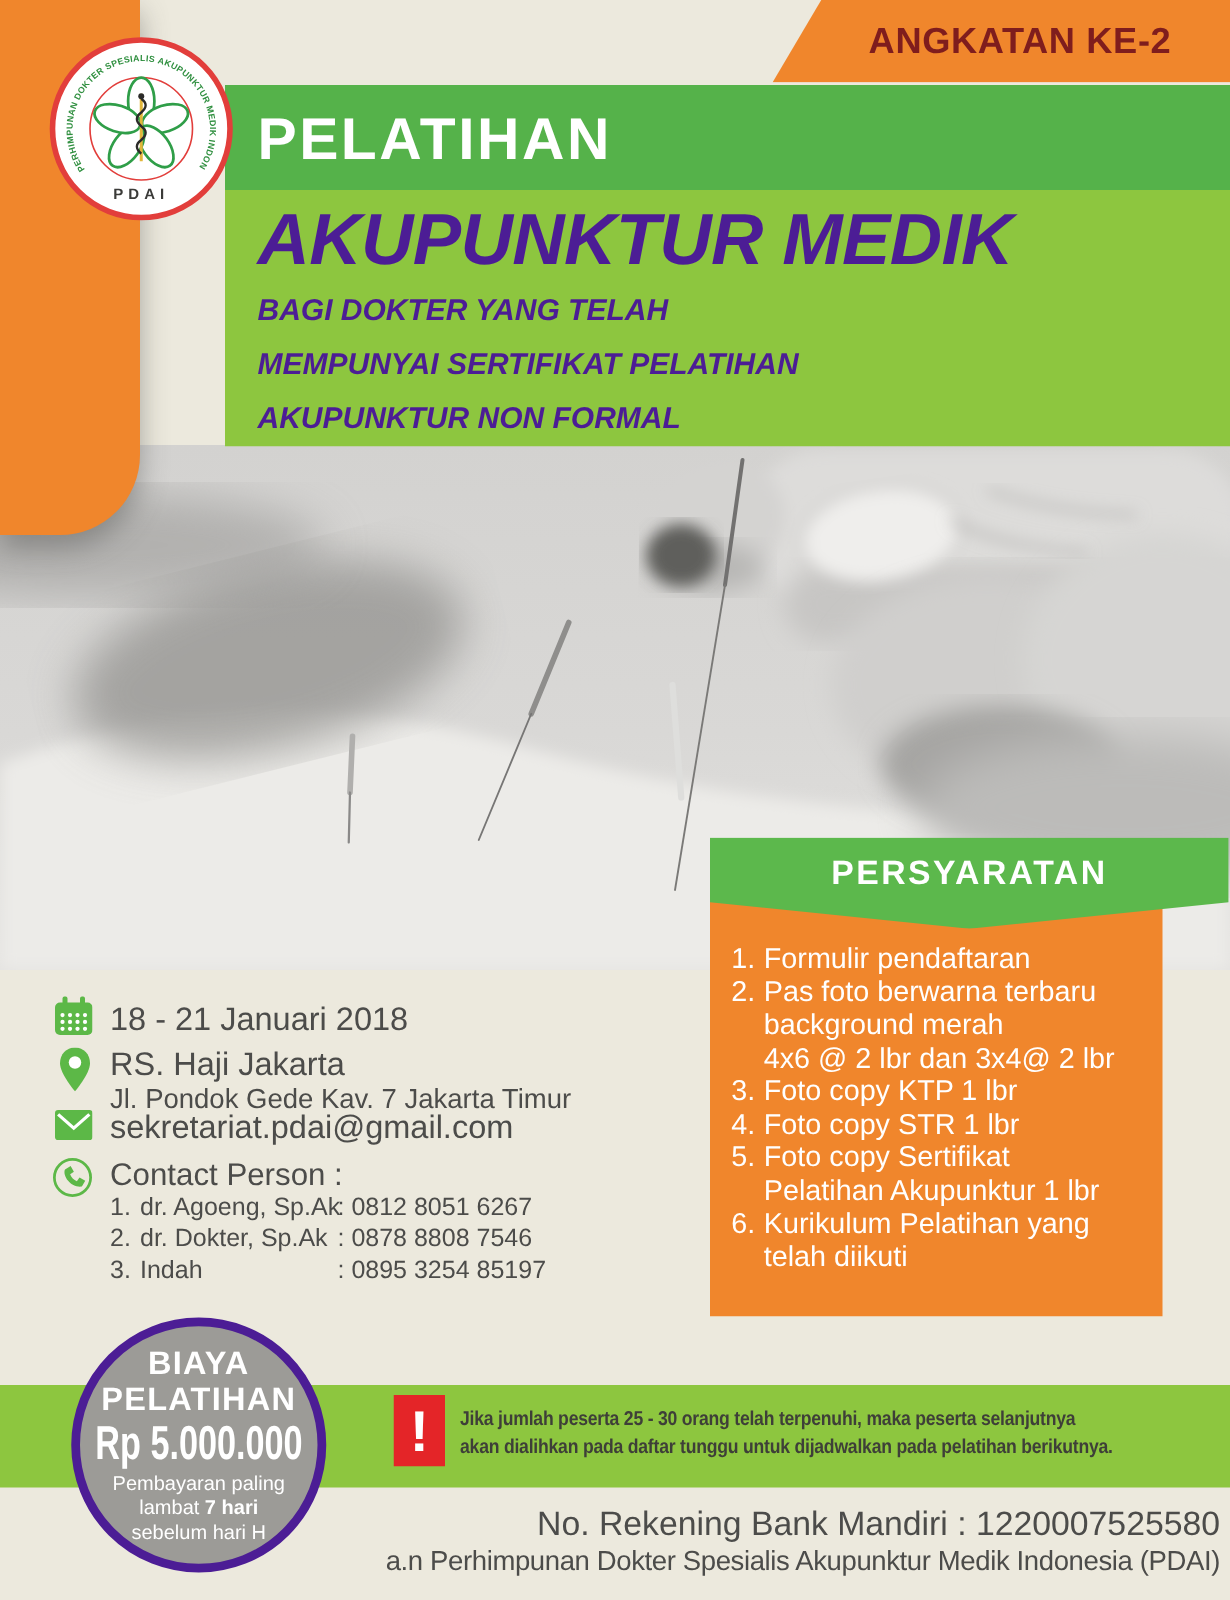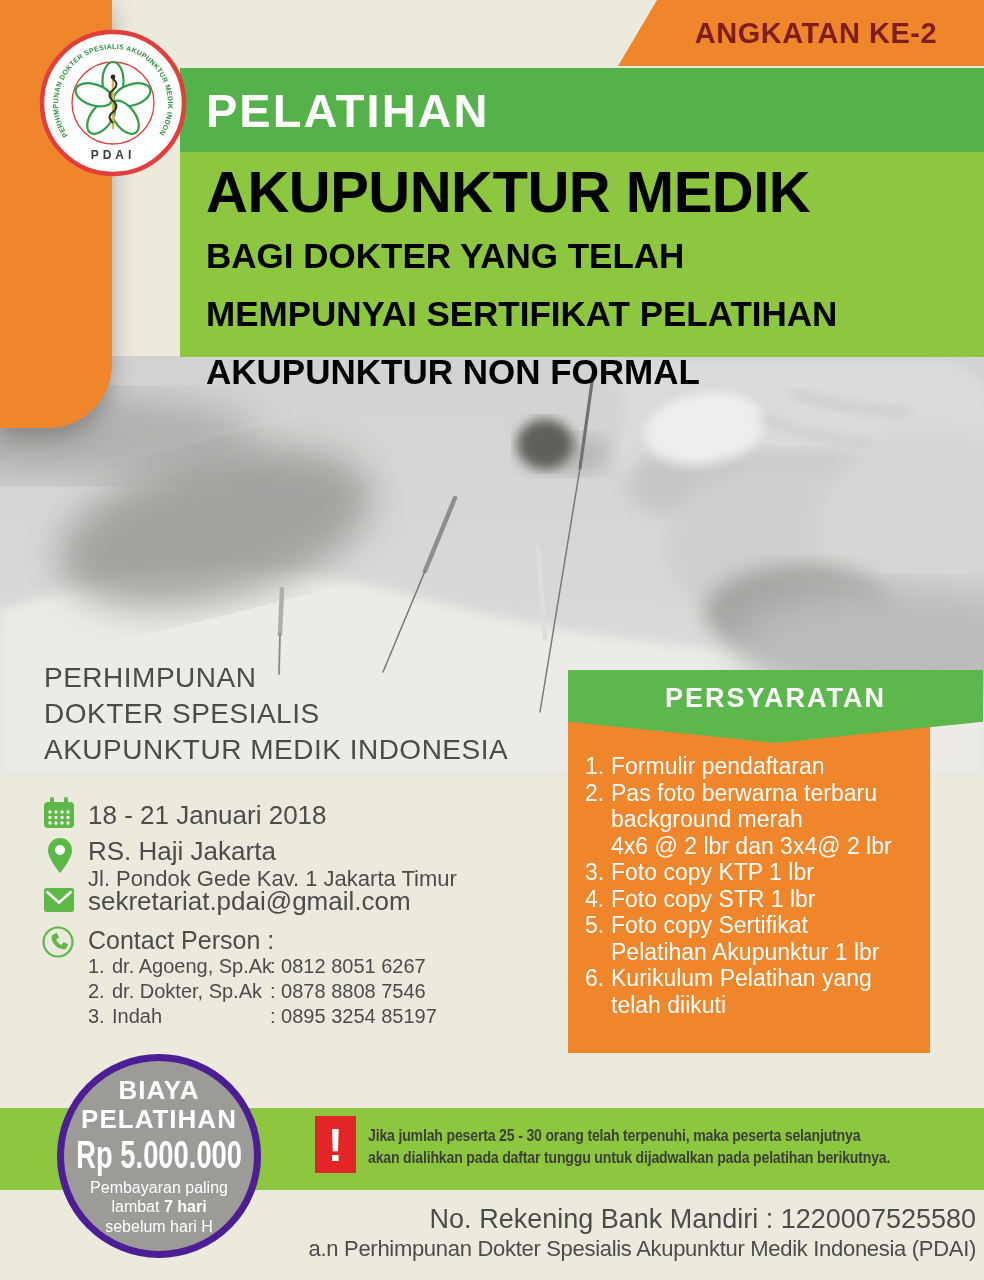--- a/index.html
+++ b/index.html
@@ -20,24 +20,24 @@
     display:flex;align-items:center;justify-content:center;padding-left:48px;box-sizing:border-box;
   }
   .badge span{color:#7f1d1d;font-weight:bold;font-size:29px;letter-spacing:.5px;}
   .band-dark{
     position:absolute;left:180px;top:68px;width:804px;height:84px;background:#55B24A;z-index:1;
     display:flex;align-items:center;padding-left:26px;box-sizing:border-box;
   }
   .band-dark .kicker{color:#fff;font-weight:bold;font-size:47px;letter-spacing:2px;}
   .band-light{
     position:absolute;left:180px;top:152px;width:804px;height:205px;background:#8DC63F;z-index:1;
-    padding:10px 0 0 26px;box-sizing:border-box;color:#000000;
+    padding:10px 0 0 26px;box-sizing:border-box;color:#4c1d95;font-style:italic;
   }
   .band-light .title{font-weight:bold;font-size:58px;line-height:60px;letter-spacing:-.5px;}
-  .band-light .subtitle{font-weight:bold;font-size:35px;line-height:58px;margin-top:5px;white-space:pre-line;}
+  .band-light .subtitle{font-weight:bold;font-size:24px;line-height:43px;margin-top:5px;white-space:pre-line;}
   
   .photo{position:absolute;left:0;top:356px;width:984px;height:420px;z-index:0;}
   
   .org-text{
     position:absolute;left:44px;top:660px;z-index:4;color:#4B4B49;
     font-size:28px;line-height:36px;letter-spacing:.5px;white-space:pre-line;
   }
   
   .icon{position:absolute;z-index:4;}
   .info-text{position:absolute;z-index:4;color:#4C4C4A;}
@@ -178,23 +178,20 @@
         <ellipse cx="0" cy="-20" rx="10.5" ry="19" transform="rotate(216)"></ellipse>
         <ellipse cx="0" cy="-20" rx="10.5" ry="19" transform="rotate(288)"></ellipse>
       </g>
       <line x1="0" y1="-26" x2="0" y2="28" stroke="#E2B63A" stroke-width="2.4"></line>
       <circle cx="0" cy="-24" r="2.4" fill="#2B2B29"></circle>
       <path d="M0,-22 q7,5 0,11 q-7,5 0,11 q7,5 0,11 q-7,5 0,11" fill="none" stroke="#2B2B29" stroke-width="1.9"></path>
     </g>
     <text x="75" y="131" text-anchor="middle" font-size="12" font-weight="bold" letter-spacing="4" fill="#3B3B39">PDAI</text>
   </svg>
 
-  <div class="org-text">PERHIMPUNAN
-DOKTER SPESIALIS
-AKUPUNKTUR MEDIK INDONESIA</div>
 
   <svg class="icon" style="left:44px;top:797px" width="30" height="31" viewBox="0 0 30 31">
     <rect x="6" y="0" width="4" height="9" rx="2" fill="#5CB847"></rect>
     <rect x="20" y="0" width="4" height="9" rx="2" fill="#5CB847"></rect>
     <rect x="0" y="5" width="30" height="26" rx="4" fill="#5CB847"></rect>
     <g fill="#ffffff">
       <circle cx="6" cy="15" r="1.7"></circle>
         <circle cx="12" cy="15" r="1.7"></circle>
         <circle cx="18" cy="15" r="1.7"></circle>
         <circle cx="24" cy="15" r="1.7"></circle>
@@ -208,21 +205,21 @@
         <circle cx="24" cy="26" r="1.7"></circle>
     </g>
   </svg>
   <div class="info-text t-date">18 - 21 Januari 2018</div>
 
   <svg class="icon" style="left:48px;top:838px" width="24" height="35" viewBox="0 0 24 35">
     <path d="M12,0 C5,0 0,5.5 0,12.5 C0,21 12,35 12,35 C12,35 24,21 24,12.5 C24,5.5 19,0 12,0 Z" fill="#5CB847"></path>
     <circle cx="12" cy="12" r="5" fill="#ffffff"></circle>
   </svg>
   <div class="info-text t-venue">RS. Haji Jakarta</div>
-  <div class="info-text t-address">Jl. Pondok Gede Kav. 1 Jakarta Timur</div>
+  <div class="info-text t-address">Jl. Pondok Gede Kav. 7 Jakarta Timur</div>
 
   <svg class="icon" style="left:44px;top:888px" width="30" height="24" viewBox="0 0 30 24">
     <rect x="0" y="0" width="30" height="24" rx="2.5" fill="#5CB847"></rect>
     <path d="M2.5,3.5 L15,14.5 L27.5,3.5" fill="none" stroke="#ffffff" stroke-width="2.6"></path>
   </svg>
   <div class="info-text t-email">sekretariat.pdai@gmail.com</div>
 
   <svg class="icon" style="left:42px;top:926px" width="32" height="32" viewBox="0 0 32 32">
     <circle cx="16" cy="16" r="14.5" fill="none" stroke="#5CB847" stroke-width="2.2"></circle>
     <path d="M10,9.5 l4.5,-2.8 2.6,4.6 -3,2.1 c0.9,2.6 2.9,4.6 5.4,5.6 l2.1,-3 4.6,2.6 -2.7,4.6 c-4.2,0.6 -8.4,-1.4 -11,-4.6 c-2.6,-3.1 -3.6,-7.1 -2.5,-9.1 z" fill="#5CB847"></path>

